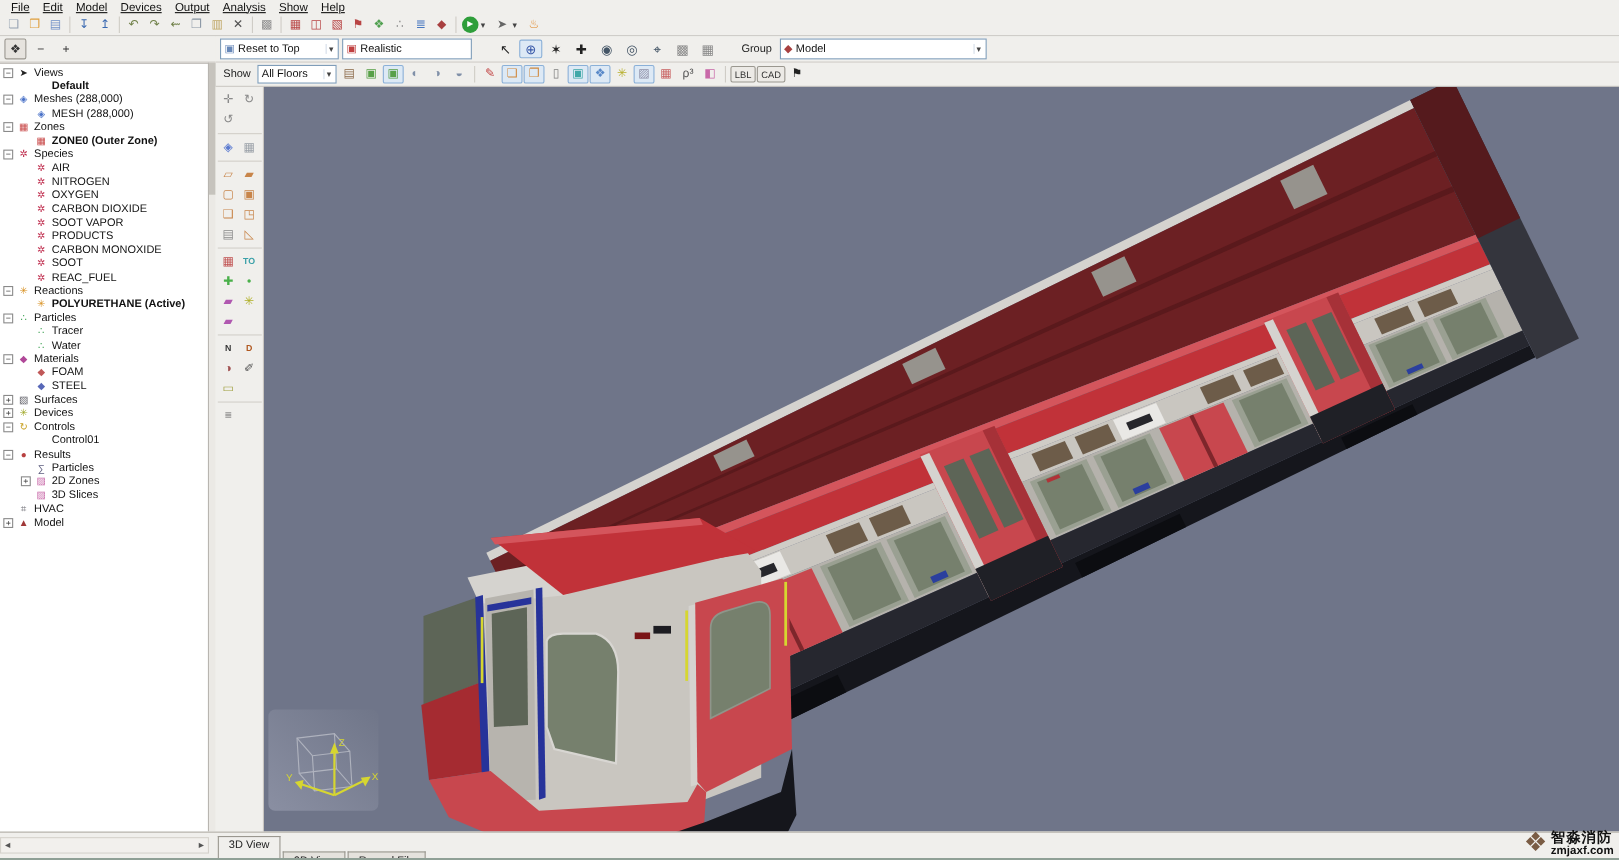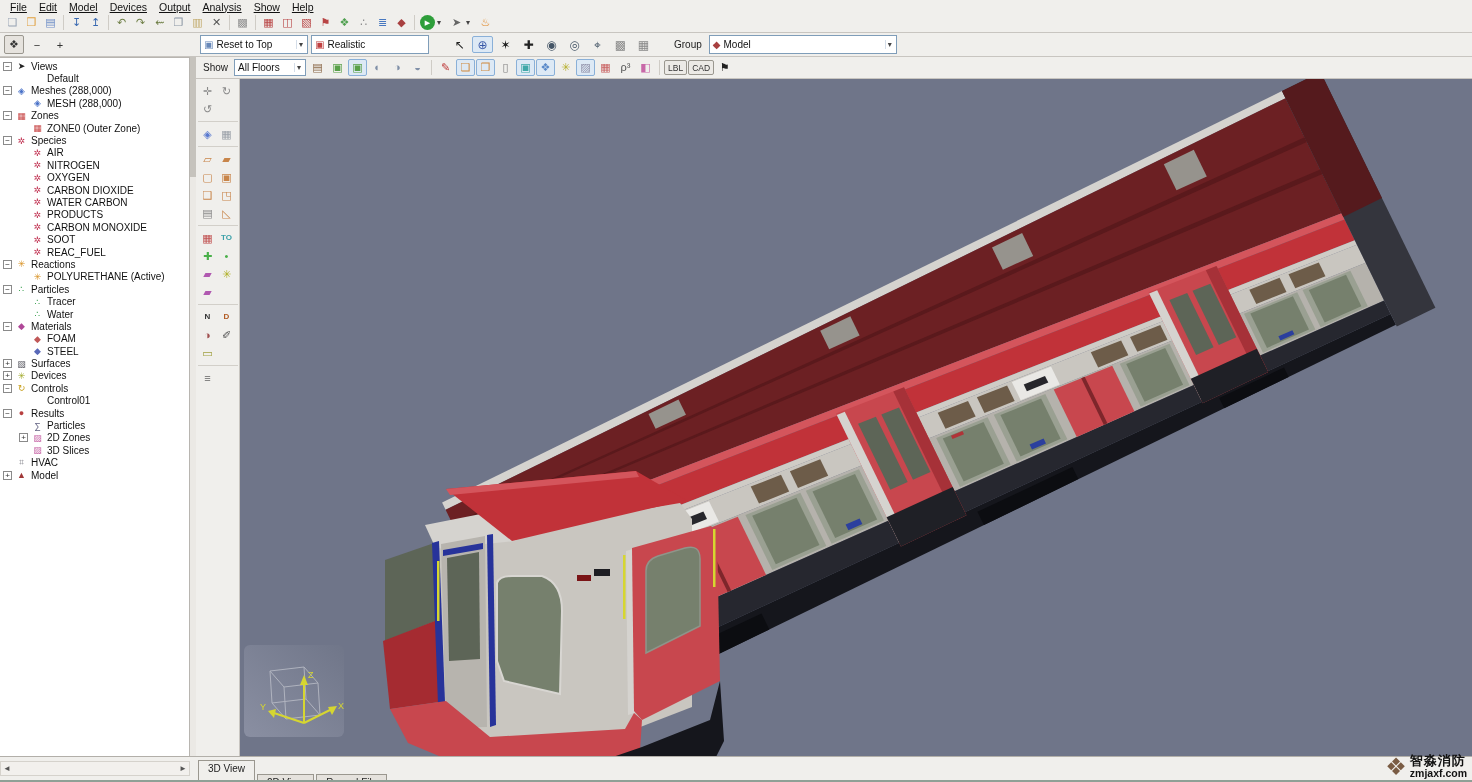--- a/index.html
+++ b/index.html
@@ -44,21 +44,21 @@
   .tree-panel { position:absolute; left:0; top:57px; width:190px; bottom:26px; background:#fff;
                 border-top:1px solid #b8b5b0; border-right:1px solid #b8b5b0; overflow:hidden; padding:2px 0 0 1px; }
   .vscroll { position:absolute; left:190px; top:57px; width:6px; bottom:26px; background:#ebe9e5; }
   .vscroll .thumb { position:absolute; left:0; top:0; width:6px; height:120px; background:#c6c3bd; }
   .trow { display:flex; align-items:center; height:12.4px; white-space:nowrap; }
   .texp { width:9px; height:9px; flex:0 0 9px; border:1px solid #8a8a8a; background:#fff; color:#333;
           font-size:8px; line-height:7px; text-align:center; margin-right:3px; }
   .texp:empty { visibility:hidden; }
   .ticon { width:13px; flex:0 0 13px; text-align:center; font-size:9px; margin-right:3px; }
   .tlabel { font-size:10px; color:#111; }
-  .tlabel.bold { font-weight:normal; }
+  .tlabel.bold { font-weight:bold; }
 
   
   .draw-toolbar { position:absolute; left:196px; top:79px; width:44px; bottom:26px; background:var(--chrome-bg);
                   border-right:1px solid var(--chrome-border); padding:3px 2px; }
   .dgrid { display:flex; flex-wrap:wrap; width:40px; }
   .dbtn { width:19px; height:18px; display:flex; align-items:center; justify-content:center; font-size:11px;
           line-height:1; border:1px solid transparent; border-radius:2px; }
   .dbtn.texticon { font-size:8px; font-weight:bold; }
   .dsep { width:100%; height:1px; background:#d2cfc9; margin:3px 0; }
   .dblank { width:19px; height:18px; }
@@ -262,21 +262,21 @@
         <span class="tlabel">OXYGEN</span>
       </div>
       <div class="trow" style="padding-left: 18px;">
         <span class="texp"></span>
         <span class="ticon" style="color: rgb(192, 48, 80);">✲</span>
         <span class="tlabel">CARBON DIOXIDE</span>
       </div>
       <div class="trow" style="padding-left: 18px;">
         <span class="texp"></span>
         <span class="ticon" style="color: rgb(192, 48, 80);">✲</span>
-        <span class="tlabel">WATER CARBON</span>
+        <span class="tlabel">SOOT VAPOR</span>
       </div>
       <div class="trow" style="padding-left: 18px;">
         <span class="texp"></span>
         <span class="ticon" style="color: rgb(192, 48, 80);">✲</span>
         <span class="tlabel">PRODUCTS</span>
       </div>
       <div class="trow" style="padding-left: 18px;">
         <span class="texp"></span>
         <span class="ticon" style="color: rgb(192, 48, 80);">✲</span>
         <span class="tlabel">CARBON MONOXIDE</span>

